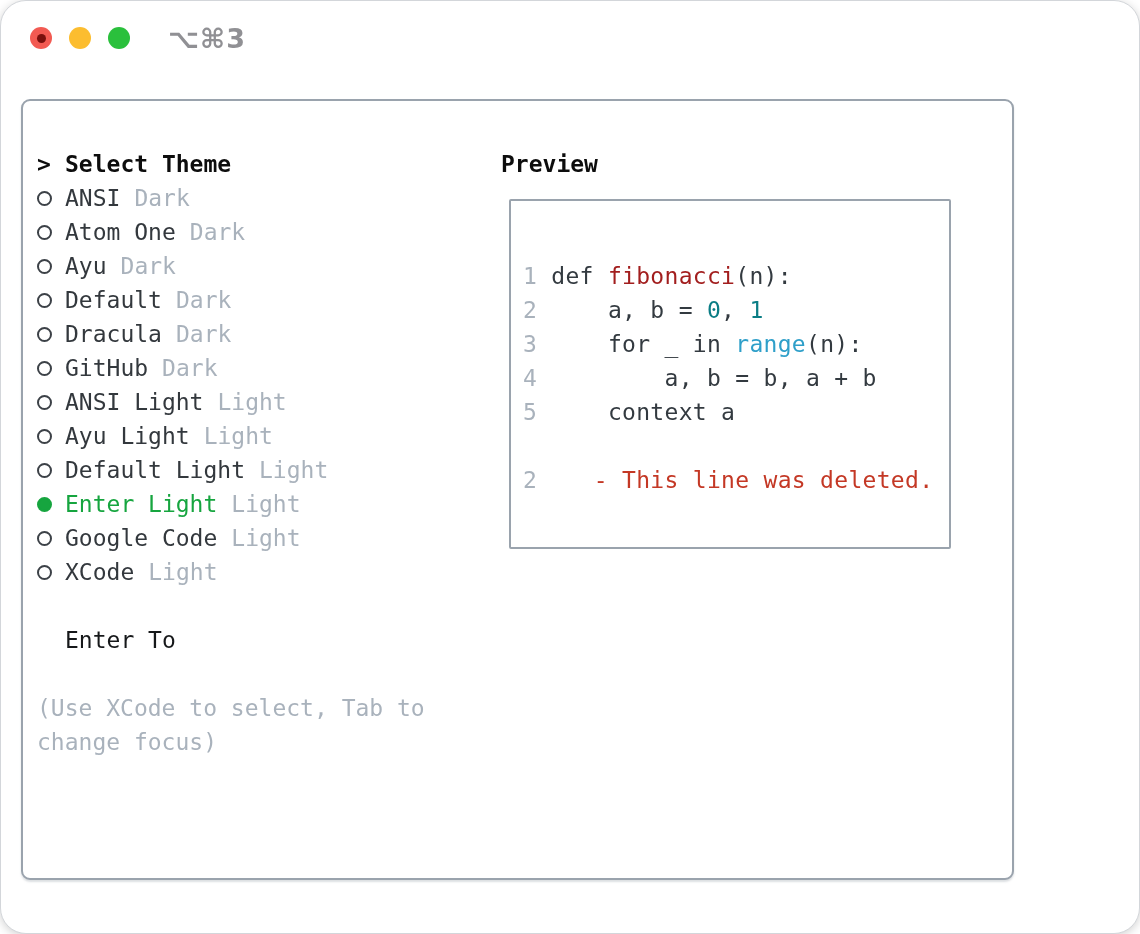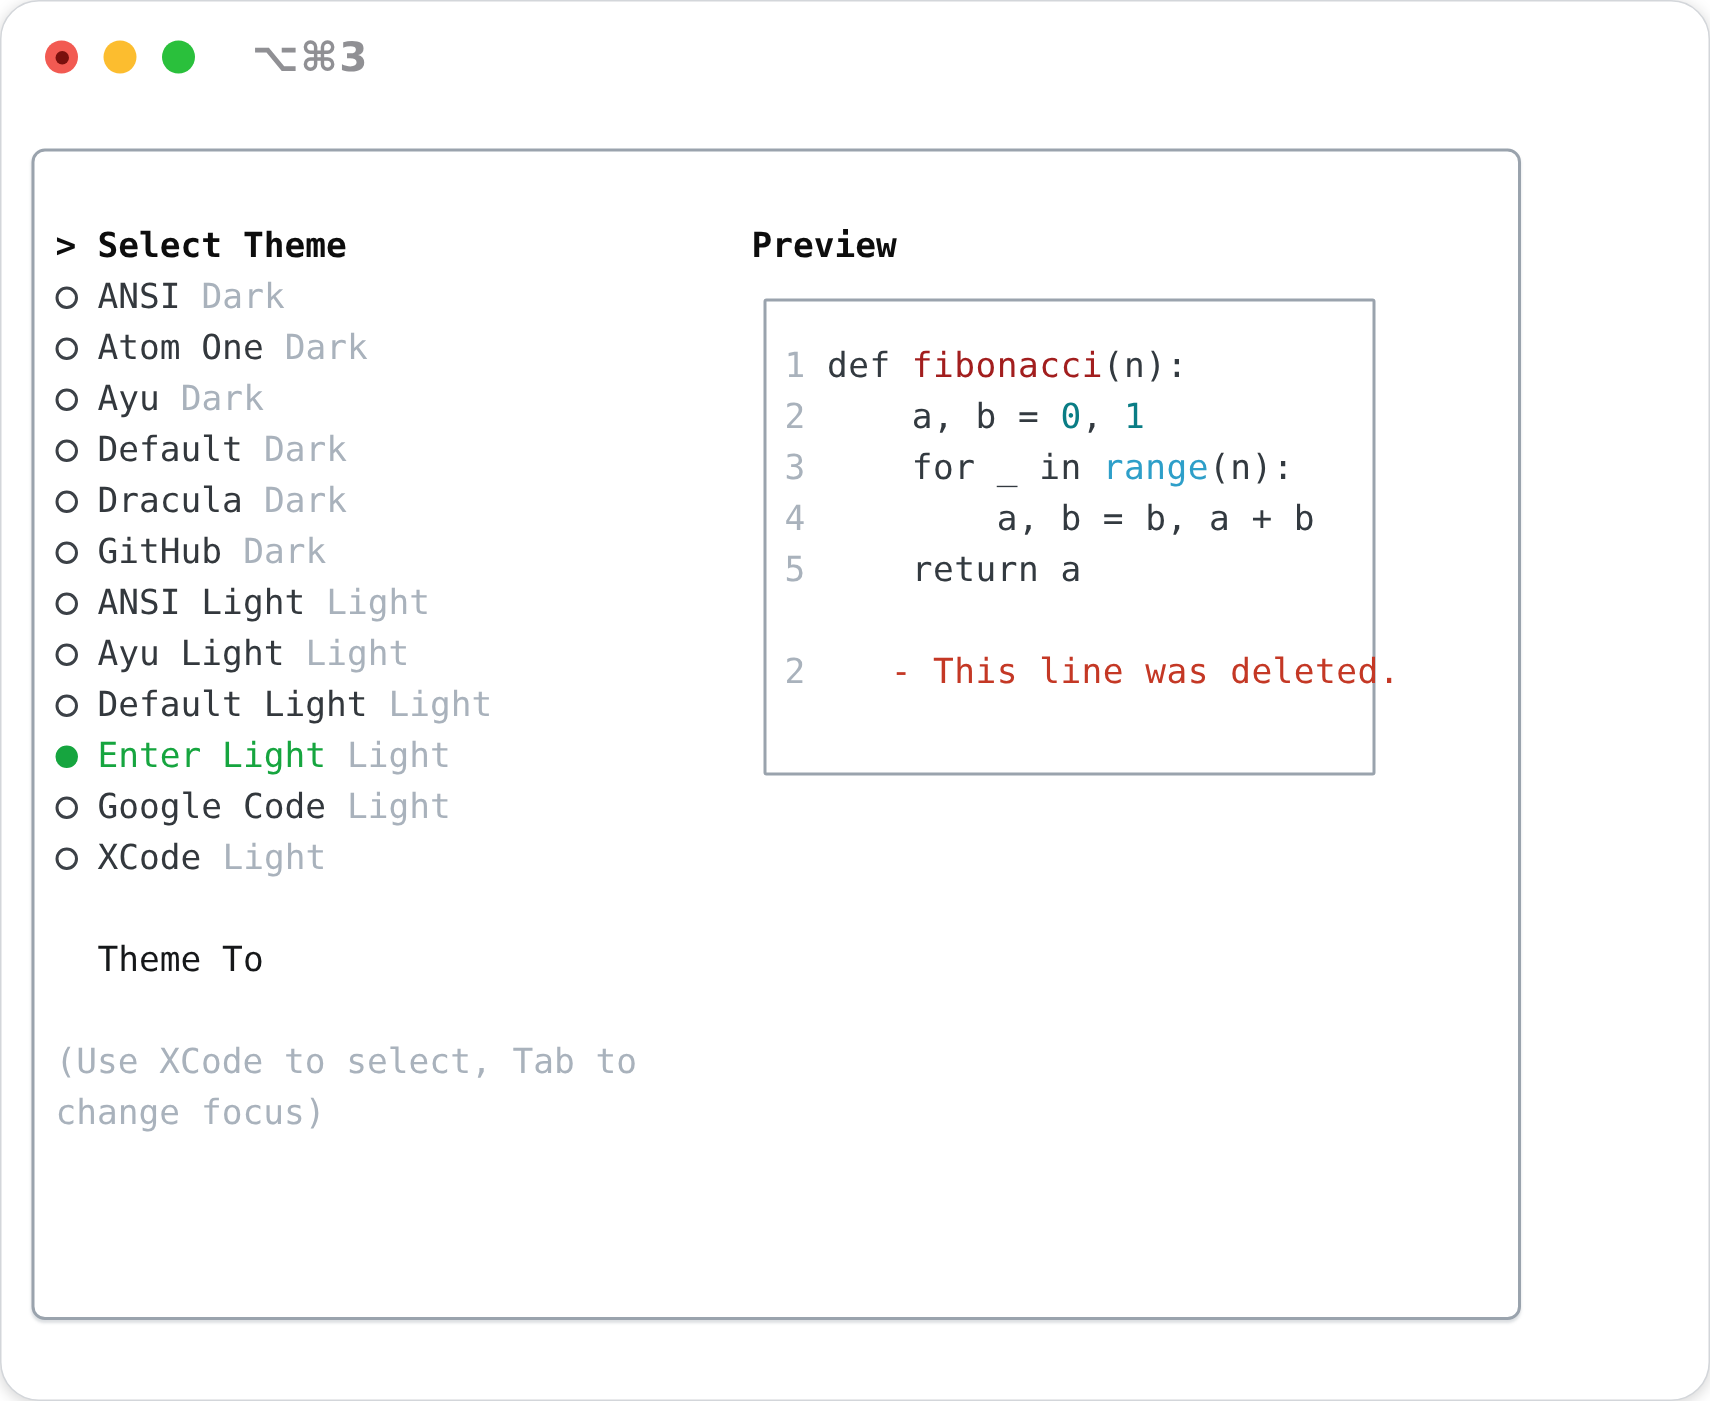--- a/index.html
+++ b/index.html
@@ -31,23 +31,23 @@
   .hdr{font-weight:bold;color:#0d0d0d;}
   .subhdr{color:#16181a;}
   .radio{width:11px;height:11px;border-radius:50%;border:2px solid #3c4147;
          display:inline-block;}
   .row.selected .radio{background:#16a53f;border-color:#16a53f;}
   .row.selected .tname{color:#16a53f;}
   .ttag{color:#a9b2bc;padding-left:14px;}
   .spacer{height:34px;}
   .hint{width:436px;font-size:23px;line-height:34px;color:#a9b2bc;}
   
-  .preview-box{margin-top:18px;margin-left:8px;width:408px;box-sizing:border-box;
+  .preview-box{margin-top:18px;margin-left:8px;width:442px;box-sizing:border-box;
                border:2px solid #9aa3ad;border-radius:2px;background:#ffffff;
-               padding:26px 14px 50px 12px;}
+               padding:58px 14px 50px 12px;}
   .cl{white-space:pre;font-size:23px;line-height:34px;height:34px;
       letter-spacing:0.3px;}
   .tok-ln{color:#a9b2bc;}
   .tok-pl{color:#333a40;}
   .tok-fn{color:#a21e1e;}
   .tok-num{color:#0a7d85;}
   .tok-builtin{color:#2e9fc9;}
   .tok-ctx{color:#8d929b;}
   .tok-del{color:#c43825;}
   .tok-add{color:#17ae27;}
@@ -169,40 +169,40 @@
     </span>
     <span class="tname">XCode</span>
     <span class="ttag">Light</span>
   </div>
 </div>
 
       <div class="spacer"></div>
 
       <div class="row">
         <span class="icon-col"></span>
-        <span class="subhdr">Theme To</span>
+        <span class="subhdr">Enter To</span>
       </div>
 
 
       <div class="spacer"></div>
 
       <div class="hint">(Use XCode to select, Tab to change focus)</div>
     </div>
 
     <div class="right-col">
       <div class="row">
         <span class="hdr">Preview</span>
       </div>
       <div class="preview-box">
         <div id="code">
             <div class="cl"><span class="tok-ln">1</span><span class="tok-pl"> </span><span class="tok-pl">def </span><span class="tok-fn">fibonacci</span><span class="tok-pl">(n):</span></div>
             <div class="cl"><span class="tok-ln">2</span><span class="tok-pl">     </span><span class="tok-pl">a, b = </span><span class="tok-num">0</span><span class="tok-pl">, </span><span class="tok-num">1</span></div>
             <div class="cl"><span class="tok-ln">3</span><span class="tok-pl">     </span><span class="tok-pl">for _ in </span><span class="tok-builtin">range</span><span class="tok-pl">(n):</span></div>
             <div class="cl"><span class="tok-ln">4</span><span class="tok-pl">         </span><span class="tok-pl">a, b = b, a + b</span></div>
-            <div class="cl"><span class="tok-ln">5</span><span class="tok-pl">     </span><span class="tok-pl">return a</span></div>
+            <div class="cl"><span class="tok-ln">5</span><span class="tok-pl">     </span><span class="tok-pl">context a</span></div>
             <div class="cl">&nbsp;</div>
             <div class="cl"><span class="tok-ln">2</span><span class="tok-pl">    </span><span class="tok-del">- This line was deleted.</span></div>
           </div>
       </div>
     </div>
 
   </div>
 </div>
 
 </body></html>

